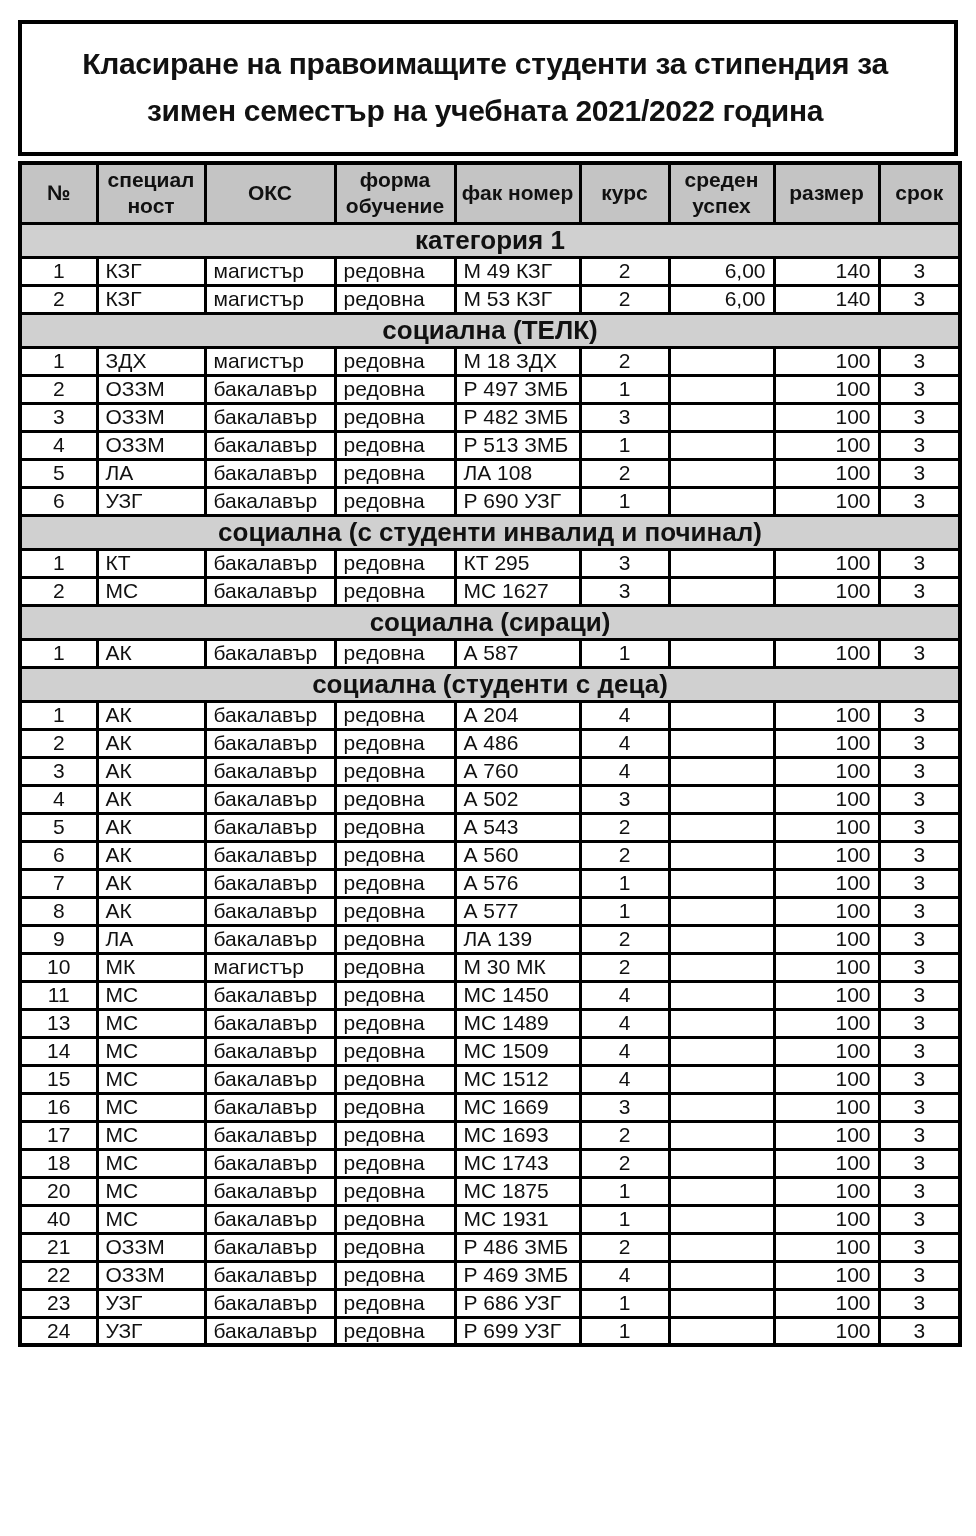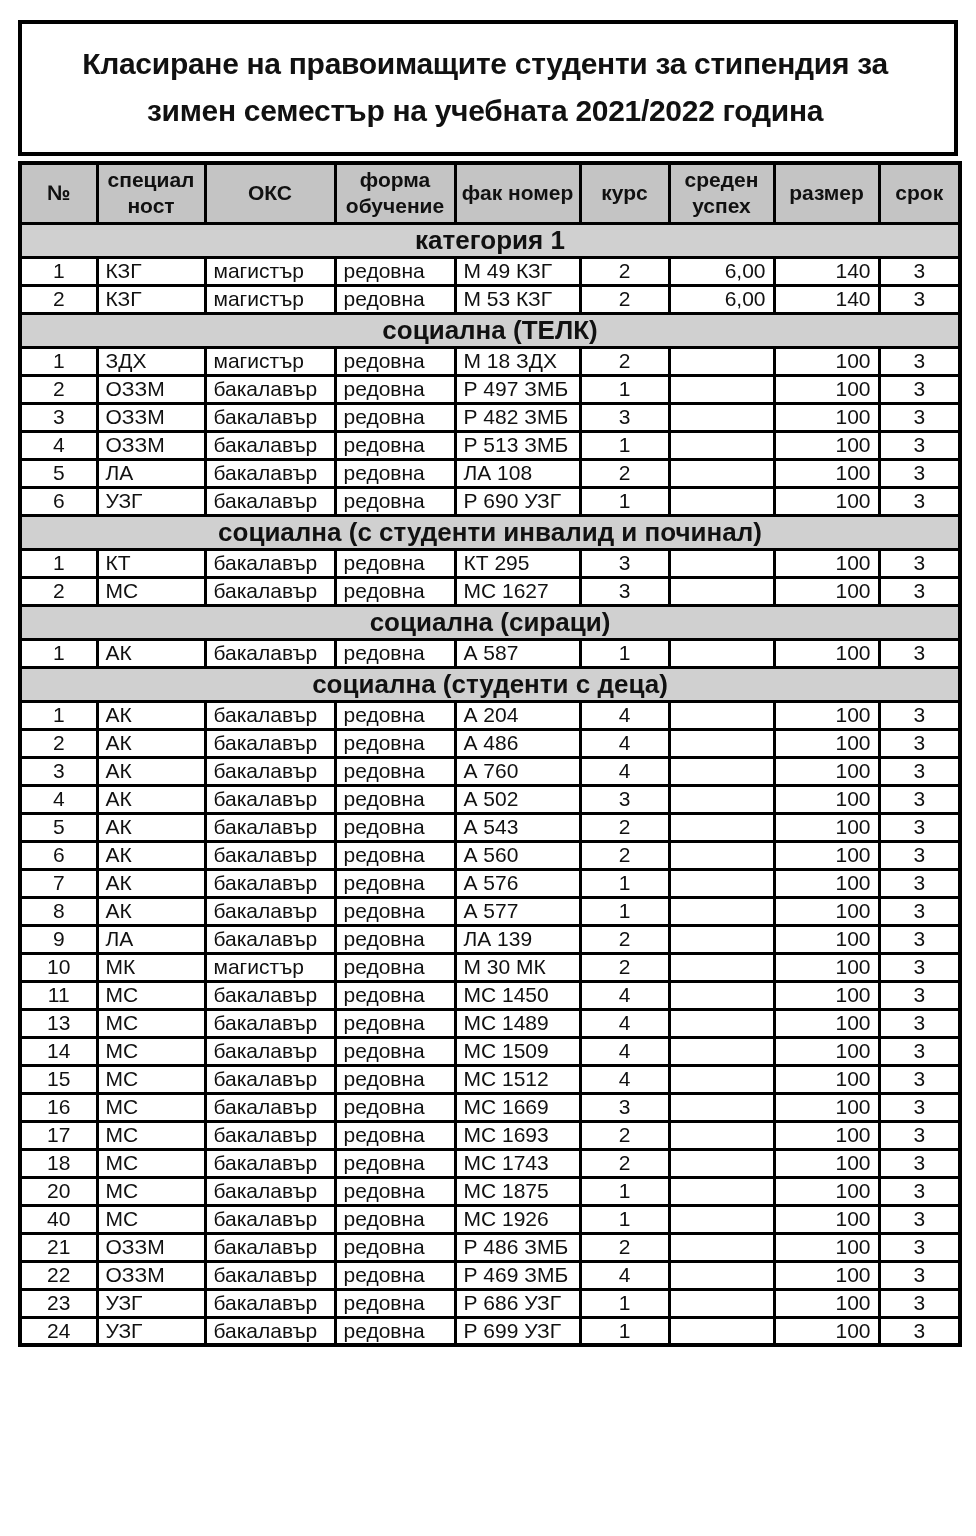--- a/index.html
+++ b/index.html
@@ -445,21 +445,21 @@
           <td class="al-center">1</td>
           <td class="al-right"></td>
           <td class="al-right">100</td>
           <td class="al-center">3</td>
         </tr>
         <tr>
           <td class="al-center">40</td>
           <td class="al-left">МС</td>
           <td class="al-left">бакалавър</td>
           <td class="al-left">редовна</td>
-          <td class="al-left">МС 1926</td>
+          <td class="al-left">МС 1931</td>
           <td class="al-center">1</td>
           <td class="al-right"></td>
           <td class="al-right">100</td>
           <td class="al-center">3</td>
         </tr>
         <tr>
           <td class="al-center">21</td>
           <td class="al-left">ОЗЗМ</td>
           <td class="al-left">бакалавър</td>
           <td class="al-left">редовна</td>

